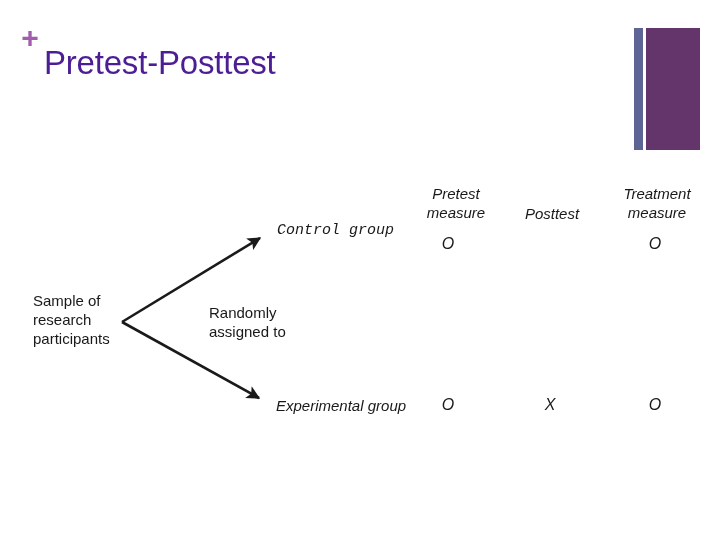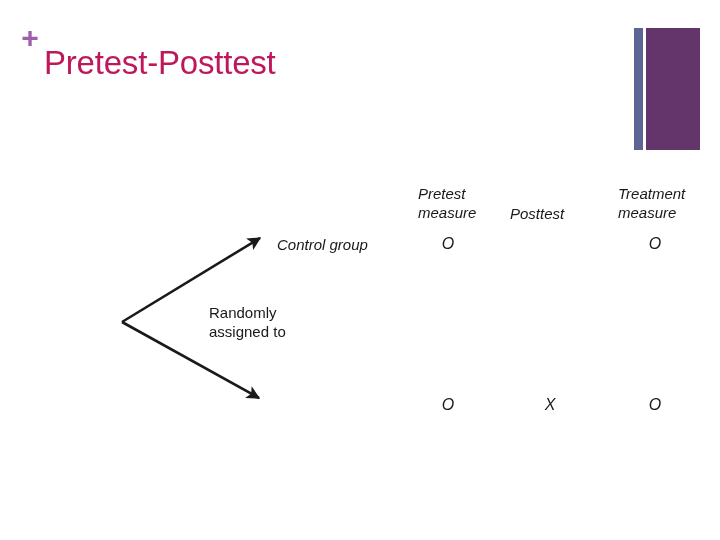--- a/index.html
+++ b/index.html
@@ -52,21 +52,21 @@
     text-align: center;
     font-family: "Liberation Sans", sans-serif;
   }
 
   
   .title {
     position: absolute;
     left: 44px;
     top: 44px;
     width: 560px;
-    color: #be185d;
+    color: #4c1d95;
     font-size: 33px;
     line-height: 38px;
     font-family: "Liberation Sans", sans-serif;
     font-weight: normal;
     letter-spacing: -0.2px;
   }
   .title-line { display: block; white-space: nowrap; }
 
   
   .diagram {
@@ -84,29 +84,29 @@
 
   .dtext {
     position: absolute;
     color: #191919;
     font-family: "Liberation Sans", sans-serif;
     font-size: 15px;
     line-height: 19px;
     white-space: nowrap;
   }
   .dtext.italic { font-style: italic; }
-  .dtext.center { text-align: left; white-space: normal; }
+  .dtext.center { text-align: center; white-space: normal; }
 
   
   .hdr-pretest  { left: 418px; top: 184px; width: 76px; }
   .hdr-treat    { left: 510px; top: 204px; width: 84px; }
   .hdr-posttest { left: 618px; top: 184px; width: 78px; }
 
   
-  .lbl-control { left: 277px; top: 235px; }
+  .lbl-control { left: 277px; top: 221px; font-family: Liberation Mono, monospace; }
   .lbl-exper   { left: 276px; top: 396px; }
 
   
   .lbl-sample {
     left: 33px;
     top: 291px;
     width: 110px;
     text-align: left;
     white-space: normal;
   }
@@ -170,28 +170,34 @@
 
     <div class="dtext italic center hdr-treat">
       <span>Posttest</span>
     </div>
 
     <div class="dtext italic center hdr-posttest">
       <span>Treatment</span><br>
       <span>measure</span>
     </div>
 
+    <div class="dtext lbl-sample">
+      <span>Sample of</span><br>
+      <span>research</span><br>
+      <span>participants</span>
+    </div>
 
     <div class="dtext lbl-random">
       <span>Randomly</span><br>
       <span>assigned to</span>
     </div>
 
     <div class="dtext italic lbl-control">Control group</div>
     <div class="sym sym-c-pre">O</div>
     <div class="sym sym-c-post">O</div>
 
+    <div class="dtext italic lbl-exper">Experimental group</div>
     <div class="sym sym-e-pre">O</div>
     <div class="sym sym-e-trt">X</div>
     <div class="sym sym-e-post">O</div>
 
   </div>
 </div>
 
 </body></html>

